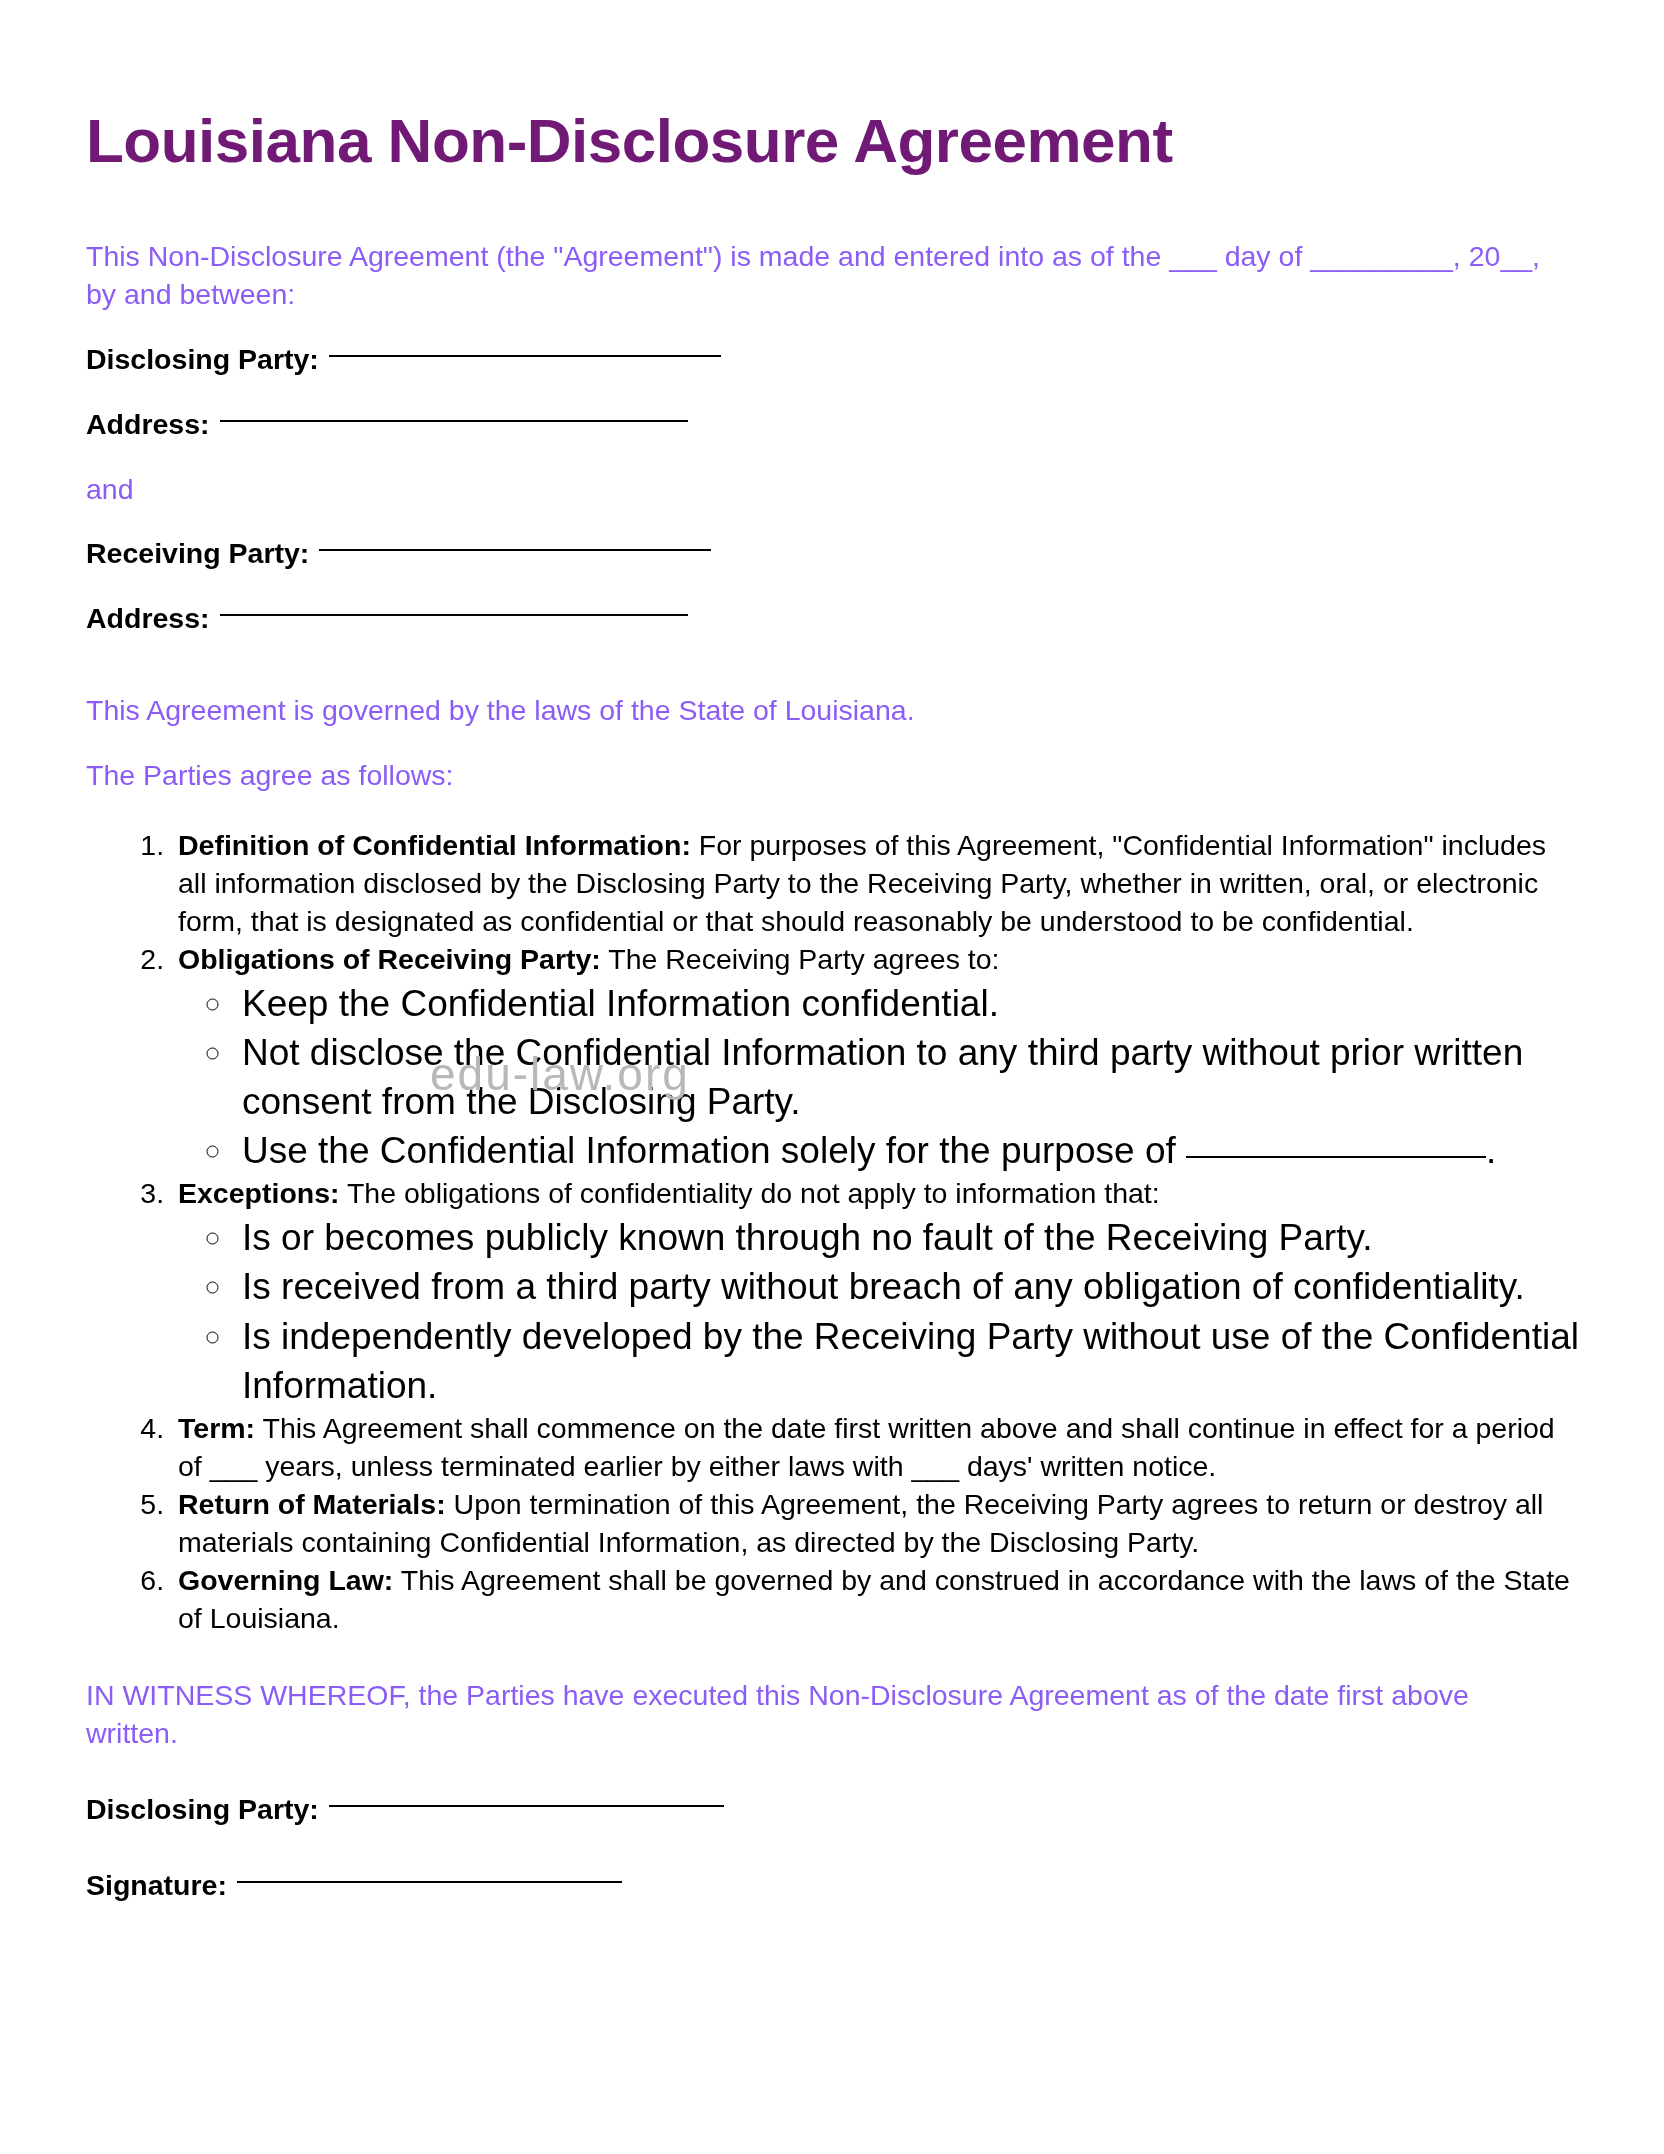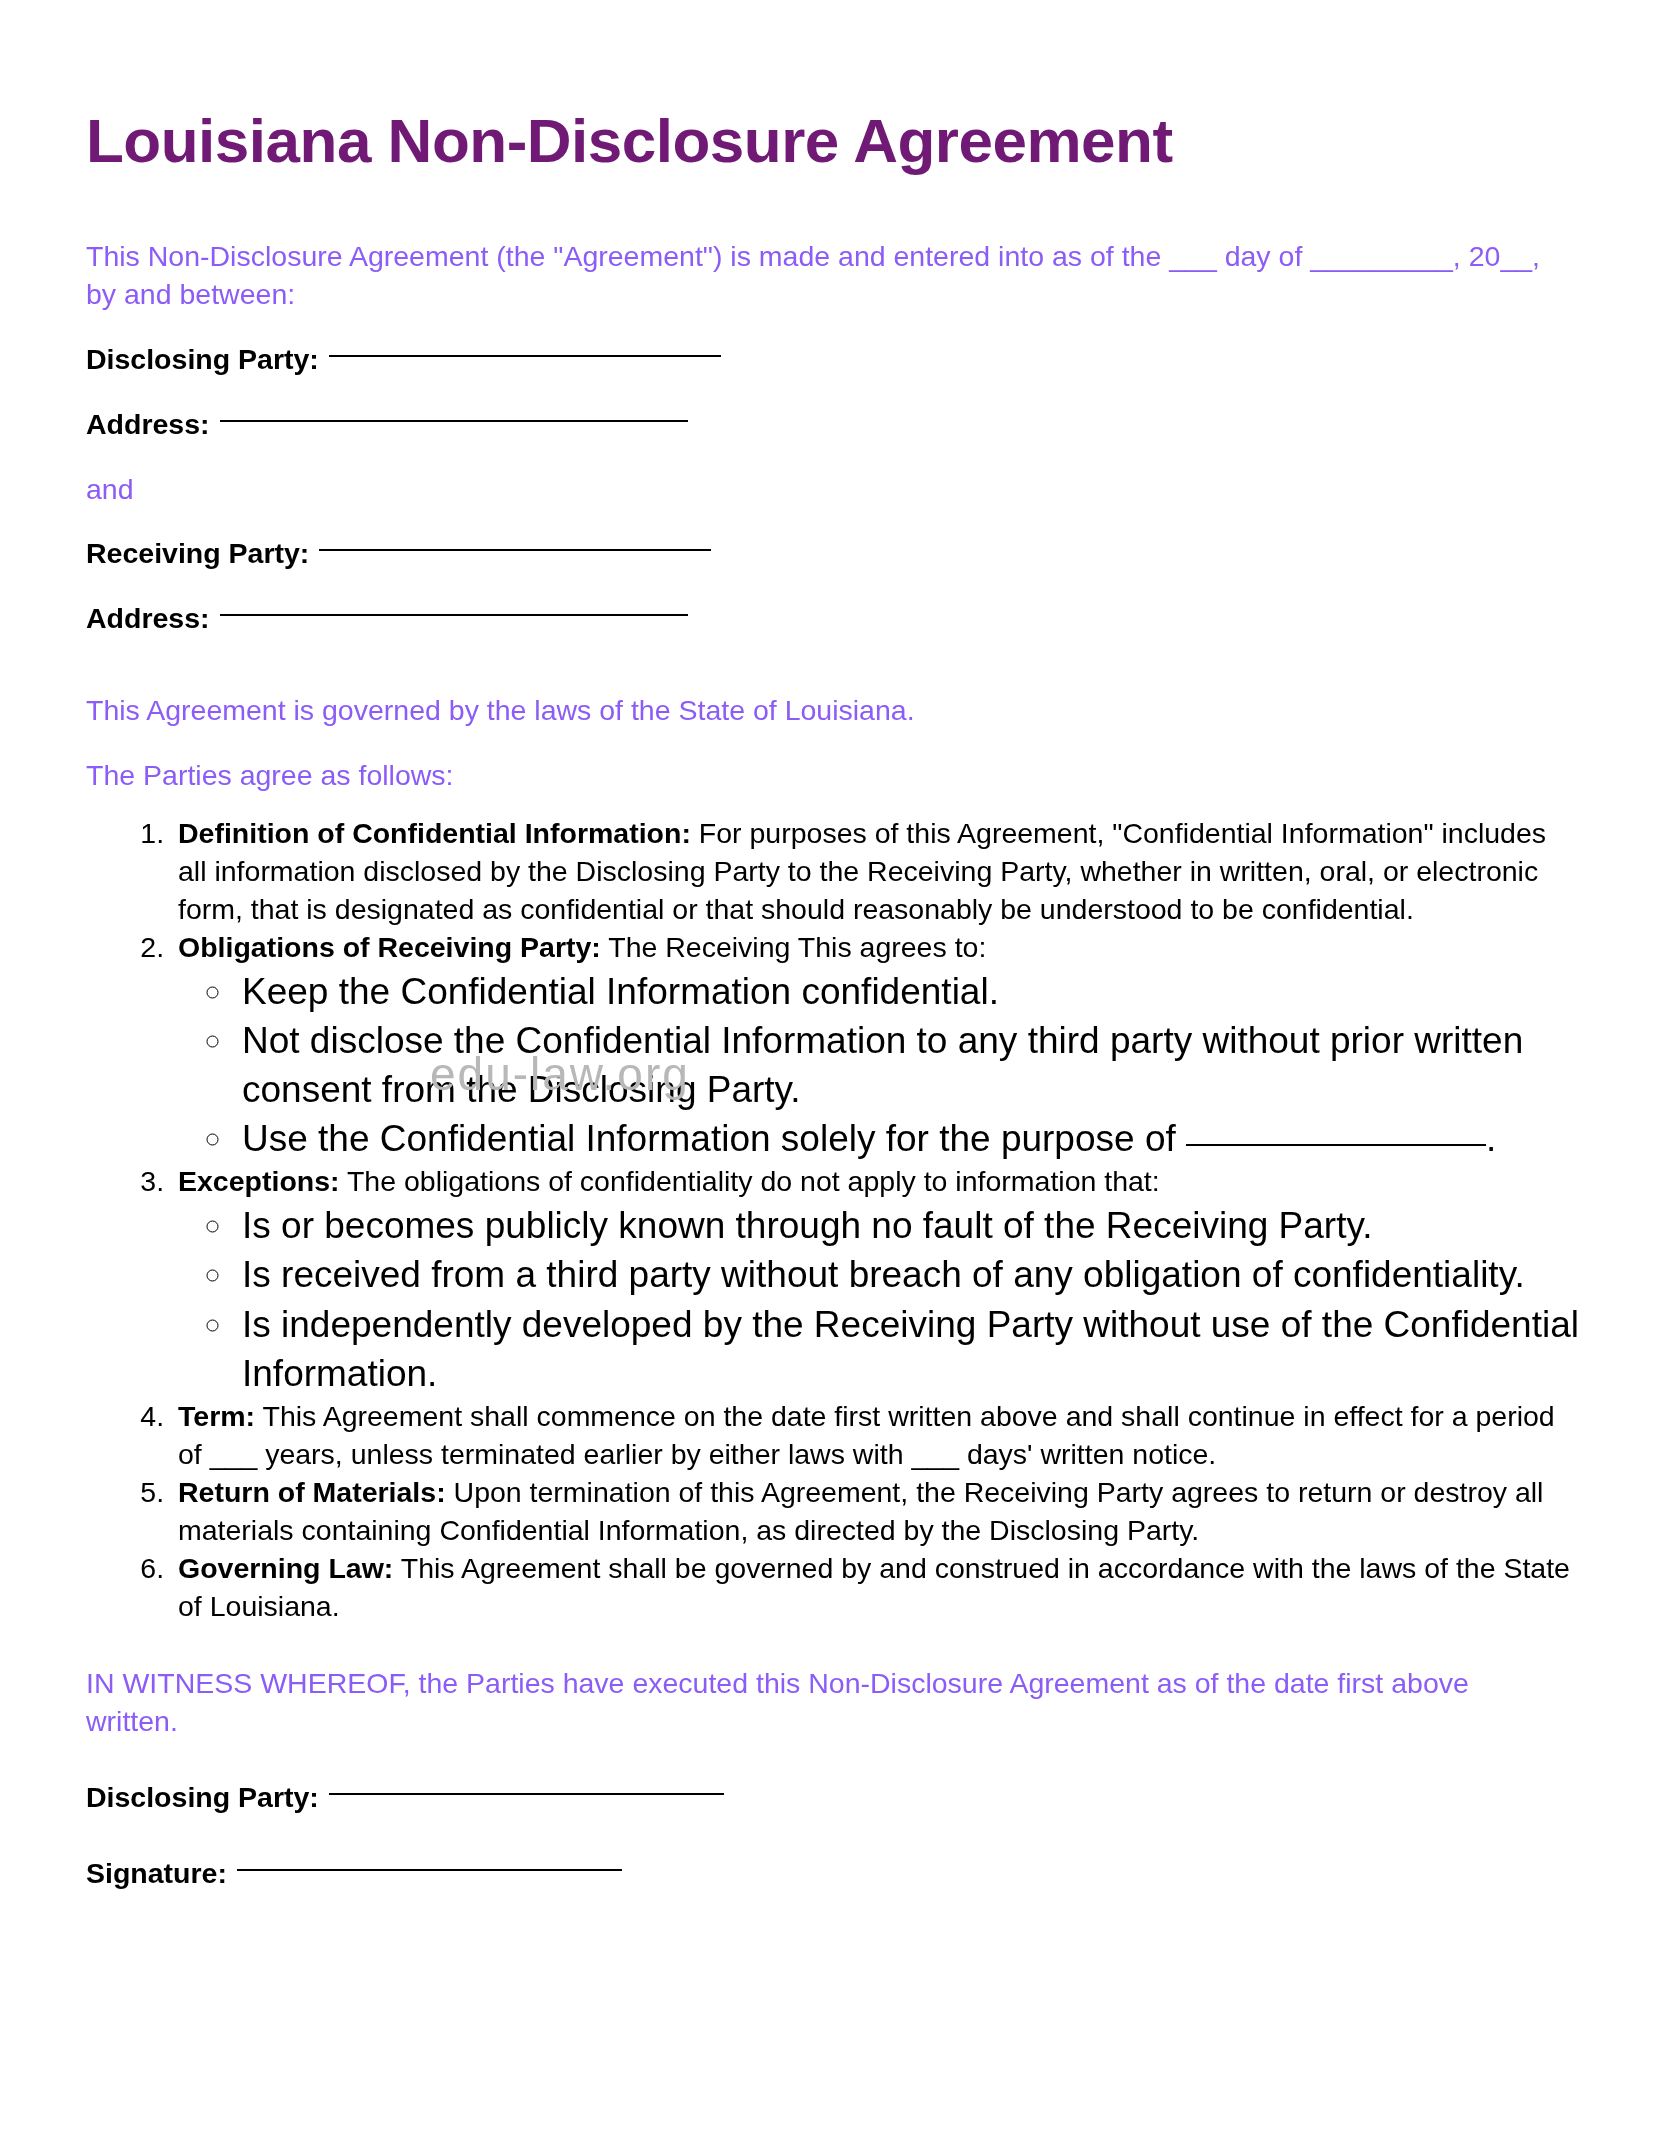--- a/index.html
+++ b/index.html
@@ -107,21 +107,21 @@
     top: 1047px;
     font-size: 46px;
     letter-spacing: 2px;
     color: #b8b8b8;
     white-space: nowrap;
     pointer-events: none;
     font-family: "Liberation Sans", sans-serif;
     z-index: 5;
   }
 
-  .list-block { margin-top: 20px; }
+  .list-block { margin-top: 32px; }
   .witness-block { margin-top: 40px; }
   .sig-block { margin-top: 38px; }
   .sig-gap { height: 38px; }
 </style>
 </head>
 <body>
 
 <div class="page">
 
   <div class="watermark">edu-law.org</div>
@@ -178,21 +178,21 @@
     <p class="body-par">The Parties agree as follows:</p>
 
     <div class="list-block">
       <ol class="main-list">
 
         <li>
           <span class="li-strong">Definition of Confidential Information:</span><span> For purposes of this Agreement, "Confidential Information" includes all information disclosed by the Disclosing Party to the Receiving Party, whether in written, oral, or electronic form, that is designated as confidential or that should reasonably be understood to be confidential.</span>
         </li>
 
         <li>
-          <span class="li-strong">Obligations of Receiving Party:</span><span> The Receiving This agrees to:</span>
+          <span class="li-strong">Obligations of Receiving Party:</span><span> The Receiving Party agrees to:</span>
           <ul class="sub-list">
             <li>Keep the Confidential Information confidential.</li>
             <li>Not disclose the Confidential Information to any third party without prior written consent from the Disclosing Party.</li>
             <li><span>Use the Confidential Information solely for the purpose of</span>
               <span class="blank-inline"></span><span>.</span>
             </li>
           </ul>
         </li>
 
         <li>

